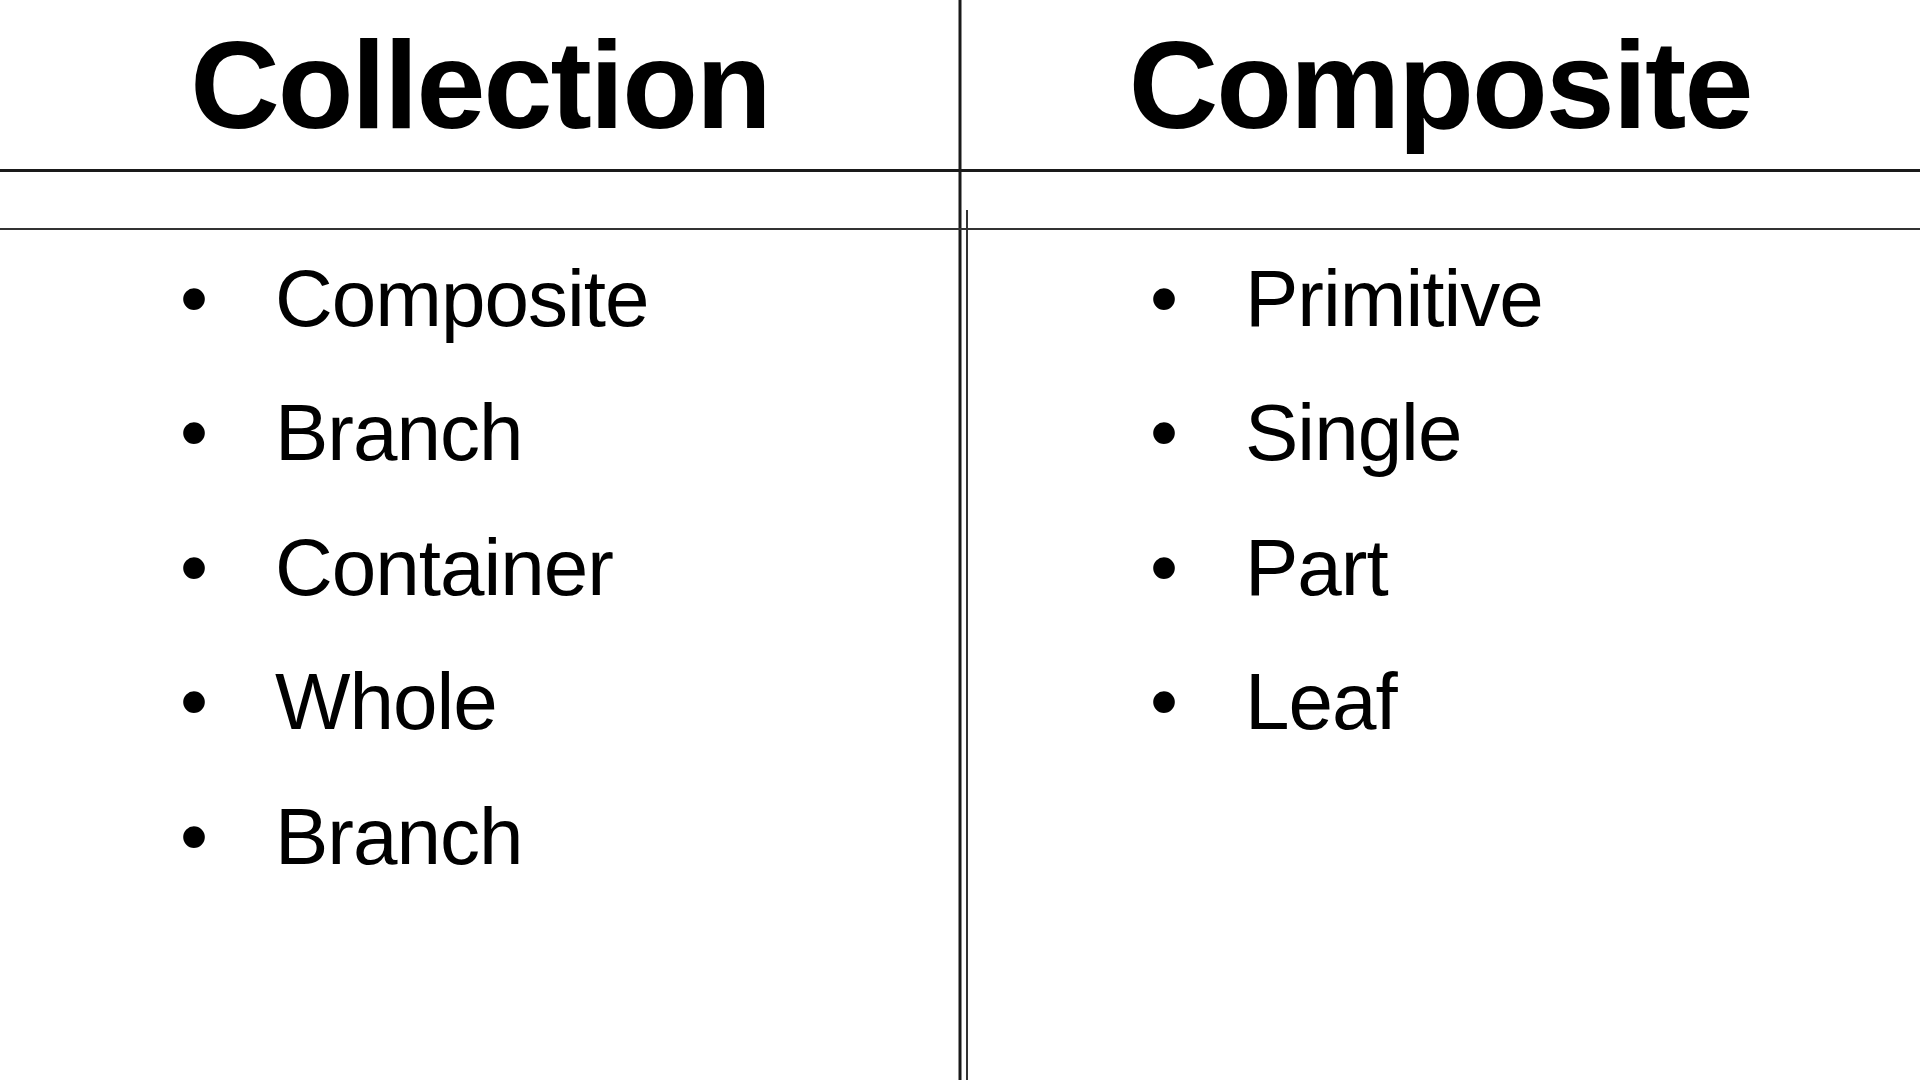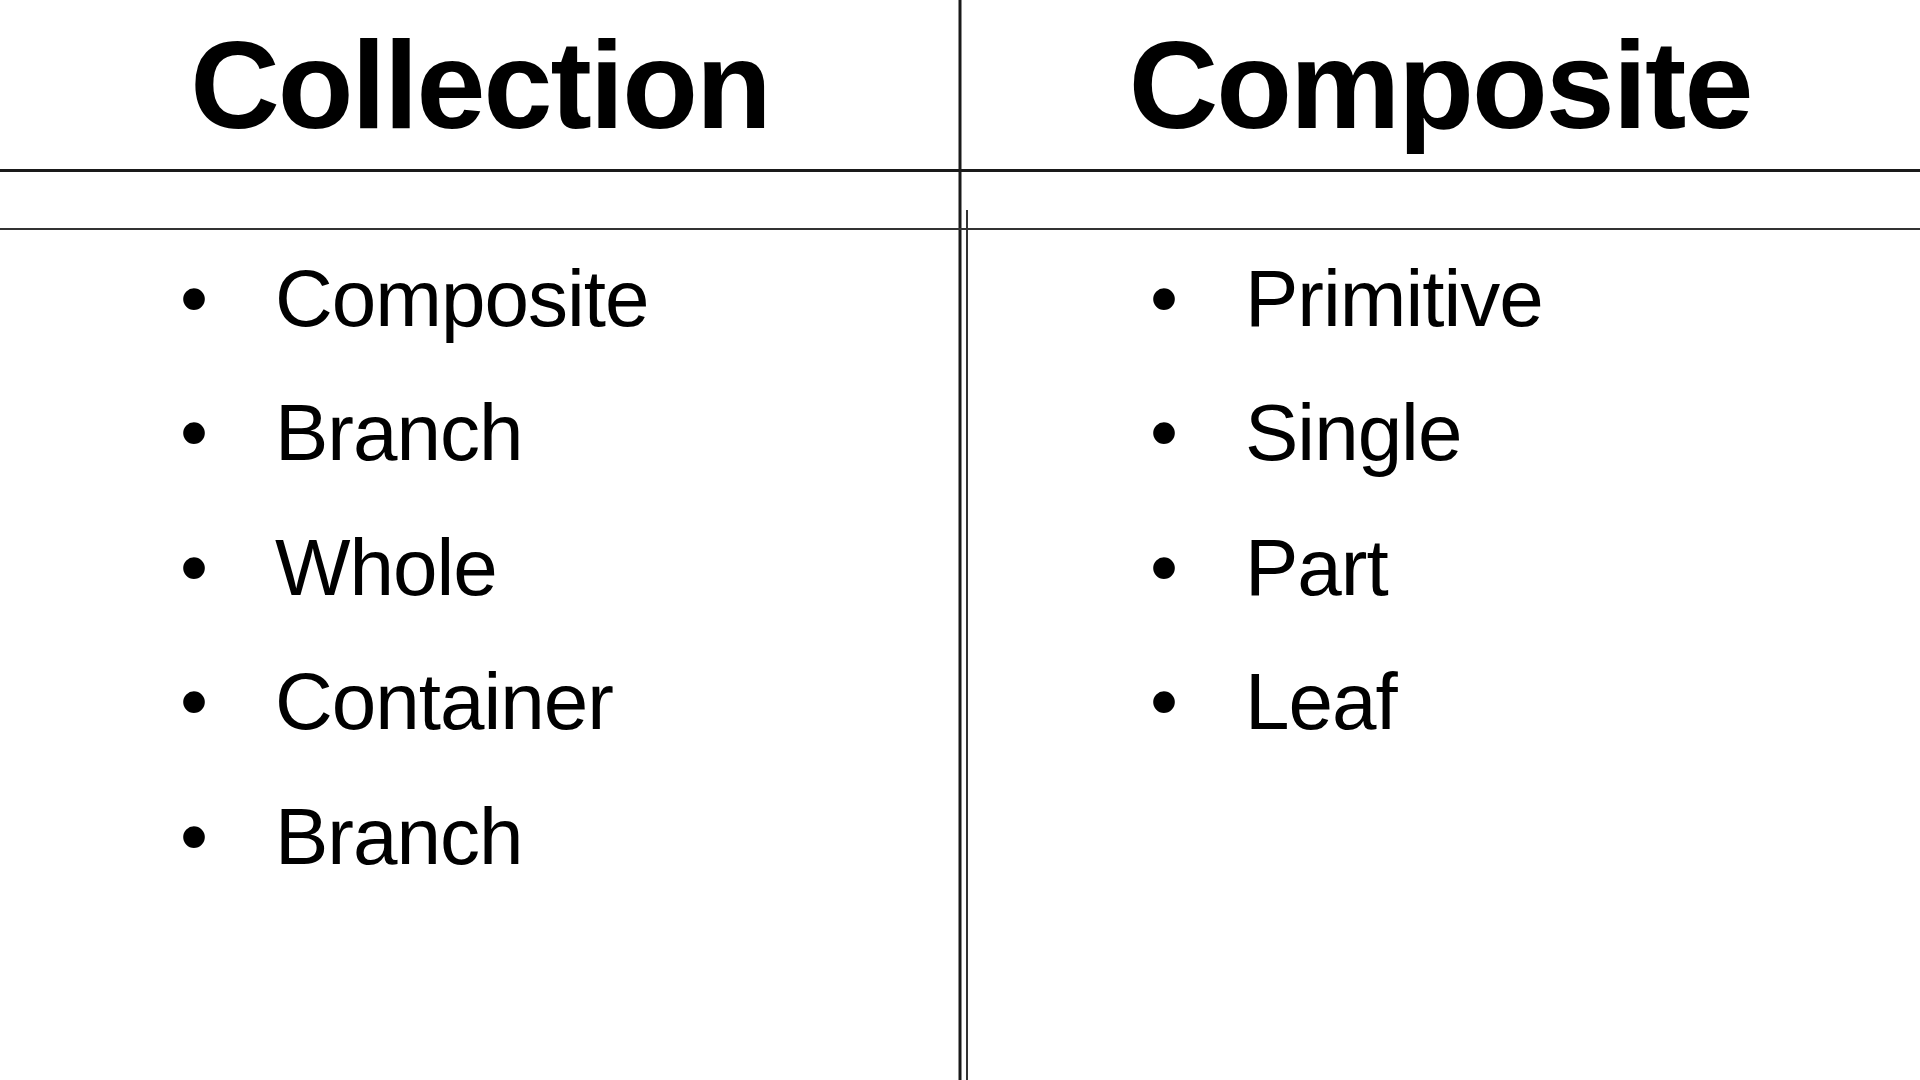--- a/index.html
+++ b/index.html
@@ -100,22 +100,22 @@
 
 <div class="grid">
   <div class="col col-left">
     <div class="header-cell">
       <h1>Collection</h1>
     </div>
     <div class="body-cell">
       <ul>
         <li>Composite</li>
         <li>Branch</li>
+        <li>Container</li>
         <li>Whole</li>
-        <li>Container</li>
         <li>Branch</li>
       </ul>
     </div>
   </div>
   <div class="col col-right">
     <div class="header-cell">
       <h1>Composite</h1>
     </div>
     <div class="body-cell">
       <ul>

